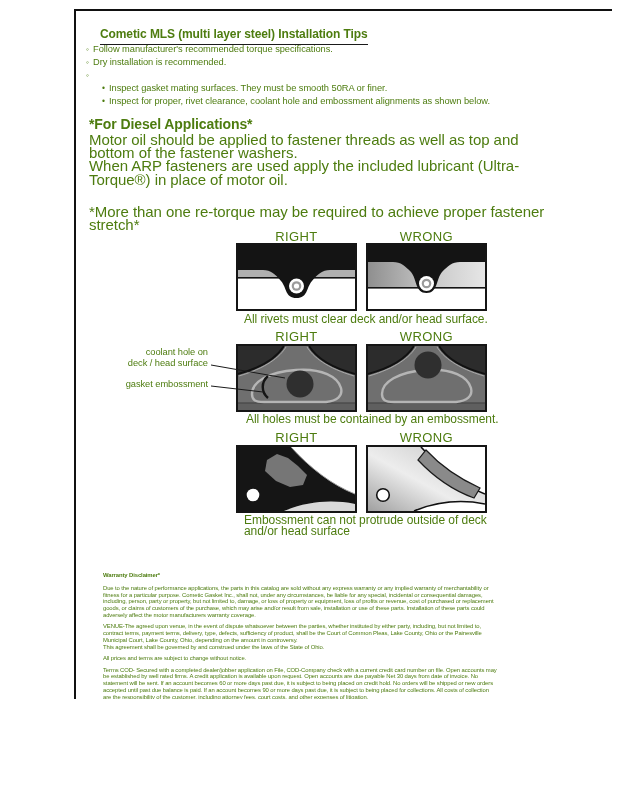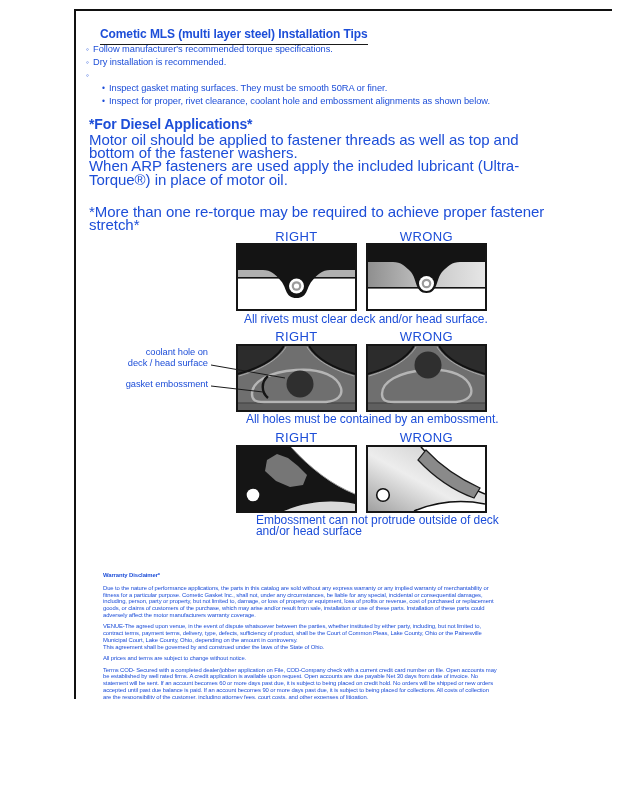--- a/index.html
+++ b/index.html
@@ -1,17 +1,17 @@
 <!DOCTYPE html>
 <html><head>
 <meta charset="utf-8">
 <style>
   html,body{margin:0;padding:0;background:#fff;}
   #page{position:relative;width:618px;height:699px;background:#ffffff;overflow:hidden;
-        font-family:"Liberation Sans","DejaVu Sans",sans-serif;color:#1d4ed8;}
+        font-family:"Liberation Sans","DejaVu Sans",sans-serif;color:#4d7c0f;}
   .abs{position:absolute;}
   .pre{white-space:pre-line;}
   .rule{background:#111;}
   .title{font-size:12px;font-weight:bold;letter-spacing:-0.1px;border-bottom:1.5px solid #1a1a1a;padding-bottom:2.5px;display:inline-block;}
   .body-txt{font-size:15px;line-height:13.2px;letter-spacing:-0.05px;}
   .bullets{font-size:9.3px;line-height:13px;letter-spacing:-0.05px;}
   .b-row{display:flex;}
   .b-mark{display:inline-block;width:7px;flex:0 0 7px;font-size:8.5px;}
   .b-sub{padding-left:16px;}
   .h2{font-size:14px;font-weight:bold;letter-spacing:-0.1px;}
@@ -162,21 +162,21 @@
         </linearGradient>
       </defs>
       <rect x="0" y="0" width="117" height="64" fill="#ffffff"></rect>
       <path d="M0,0 H53 C72,21 94,38 117,47 V57 C92,52 68,55 46,64 H0 Z" fill="url(#g-deck3)"></path>
       <path d="M53,0 C72,21 94,38 117,47" fill="none" stroke="#111111" stroke-width="1.6"></path>
       <path d="M117,57 C92,52 68,55 46,64" fill="none" stroke="#111111" stroke-width="1.6"></path>
       <path d="M58,3 C70,16 90,31 112,41 L106,51 C84,43 64,28 50,13 Z" fill="#8a8a8a" stroke="#1a1a1a" stroke-width="1.2"></path>
       <circle cx="15" cy="48" r="6.3" fill="#ffffff" stroke="#111111" stroke-width="1.6"></circle>
     </svg>
   </div>
-  <div class="abs caption pre" style="left:248px;top:515px;width:300px;">Embossment can not protrude outside of deck
+  <div class="abs caption pre" style="left:236px;top:515px;width:300px;">Embossment can not protrude outside of deck
 and/or head surface</div>
 
   <svg id="pointer-overlay" width="618" height="800" viewBox="0 0 618 800">
     <line x1="211" y1="365" x2="285" y2="378" stroke="#1a1a1a" stroke-width="1"></line>
     <line x1="211" y1="386" x2="263" y2="392" stroke="#1a1a1a" stroke-width="1"></line>
   </svg>
 
   <div class="abs warranty" style="left:103px;top:572px;">
     <p class="w-head">Warranty Disclaimer*</p>
     <p class="pre">Due to the nature of performance applications, the parts in this catalog are sold without any express warranty or any implied warranty of merchantability or

